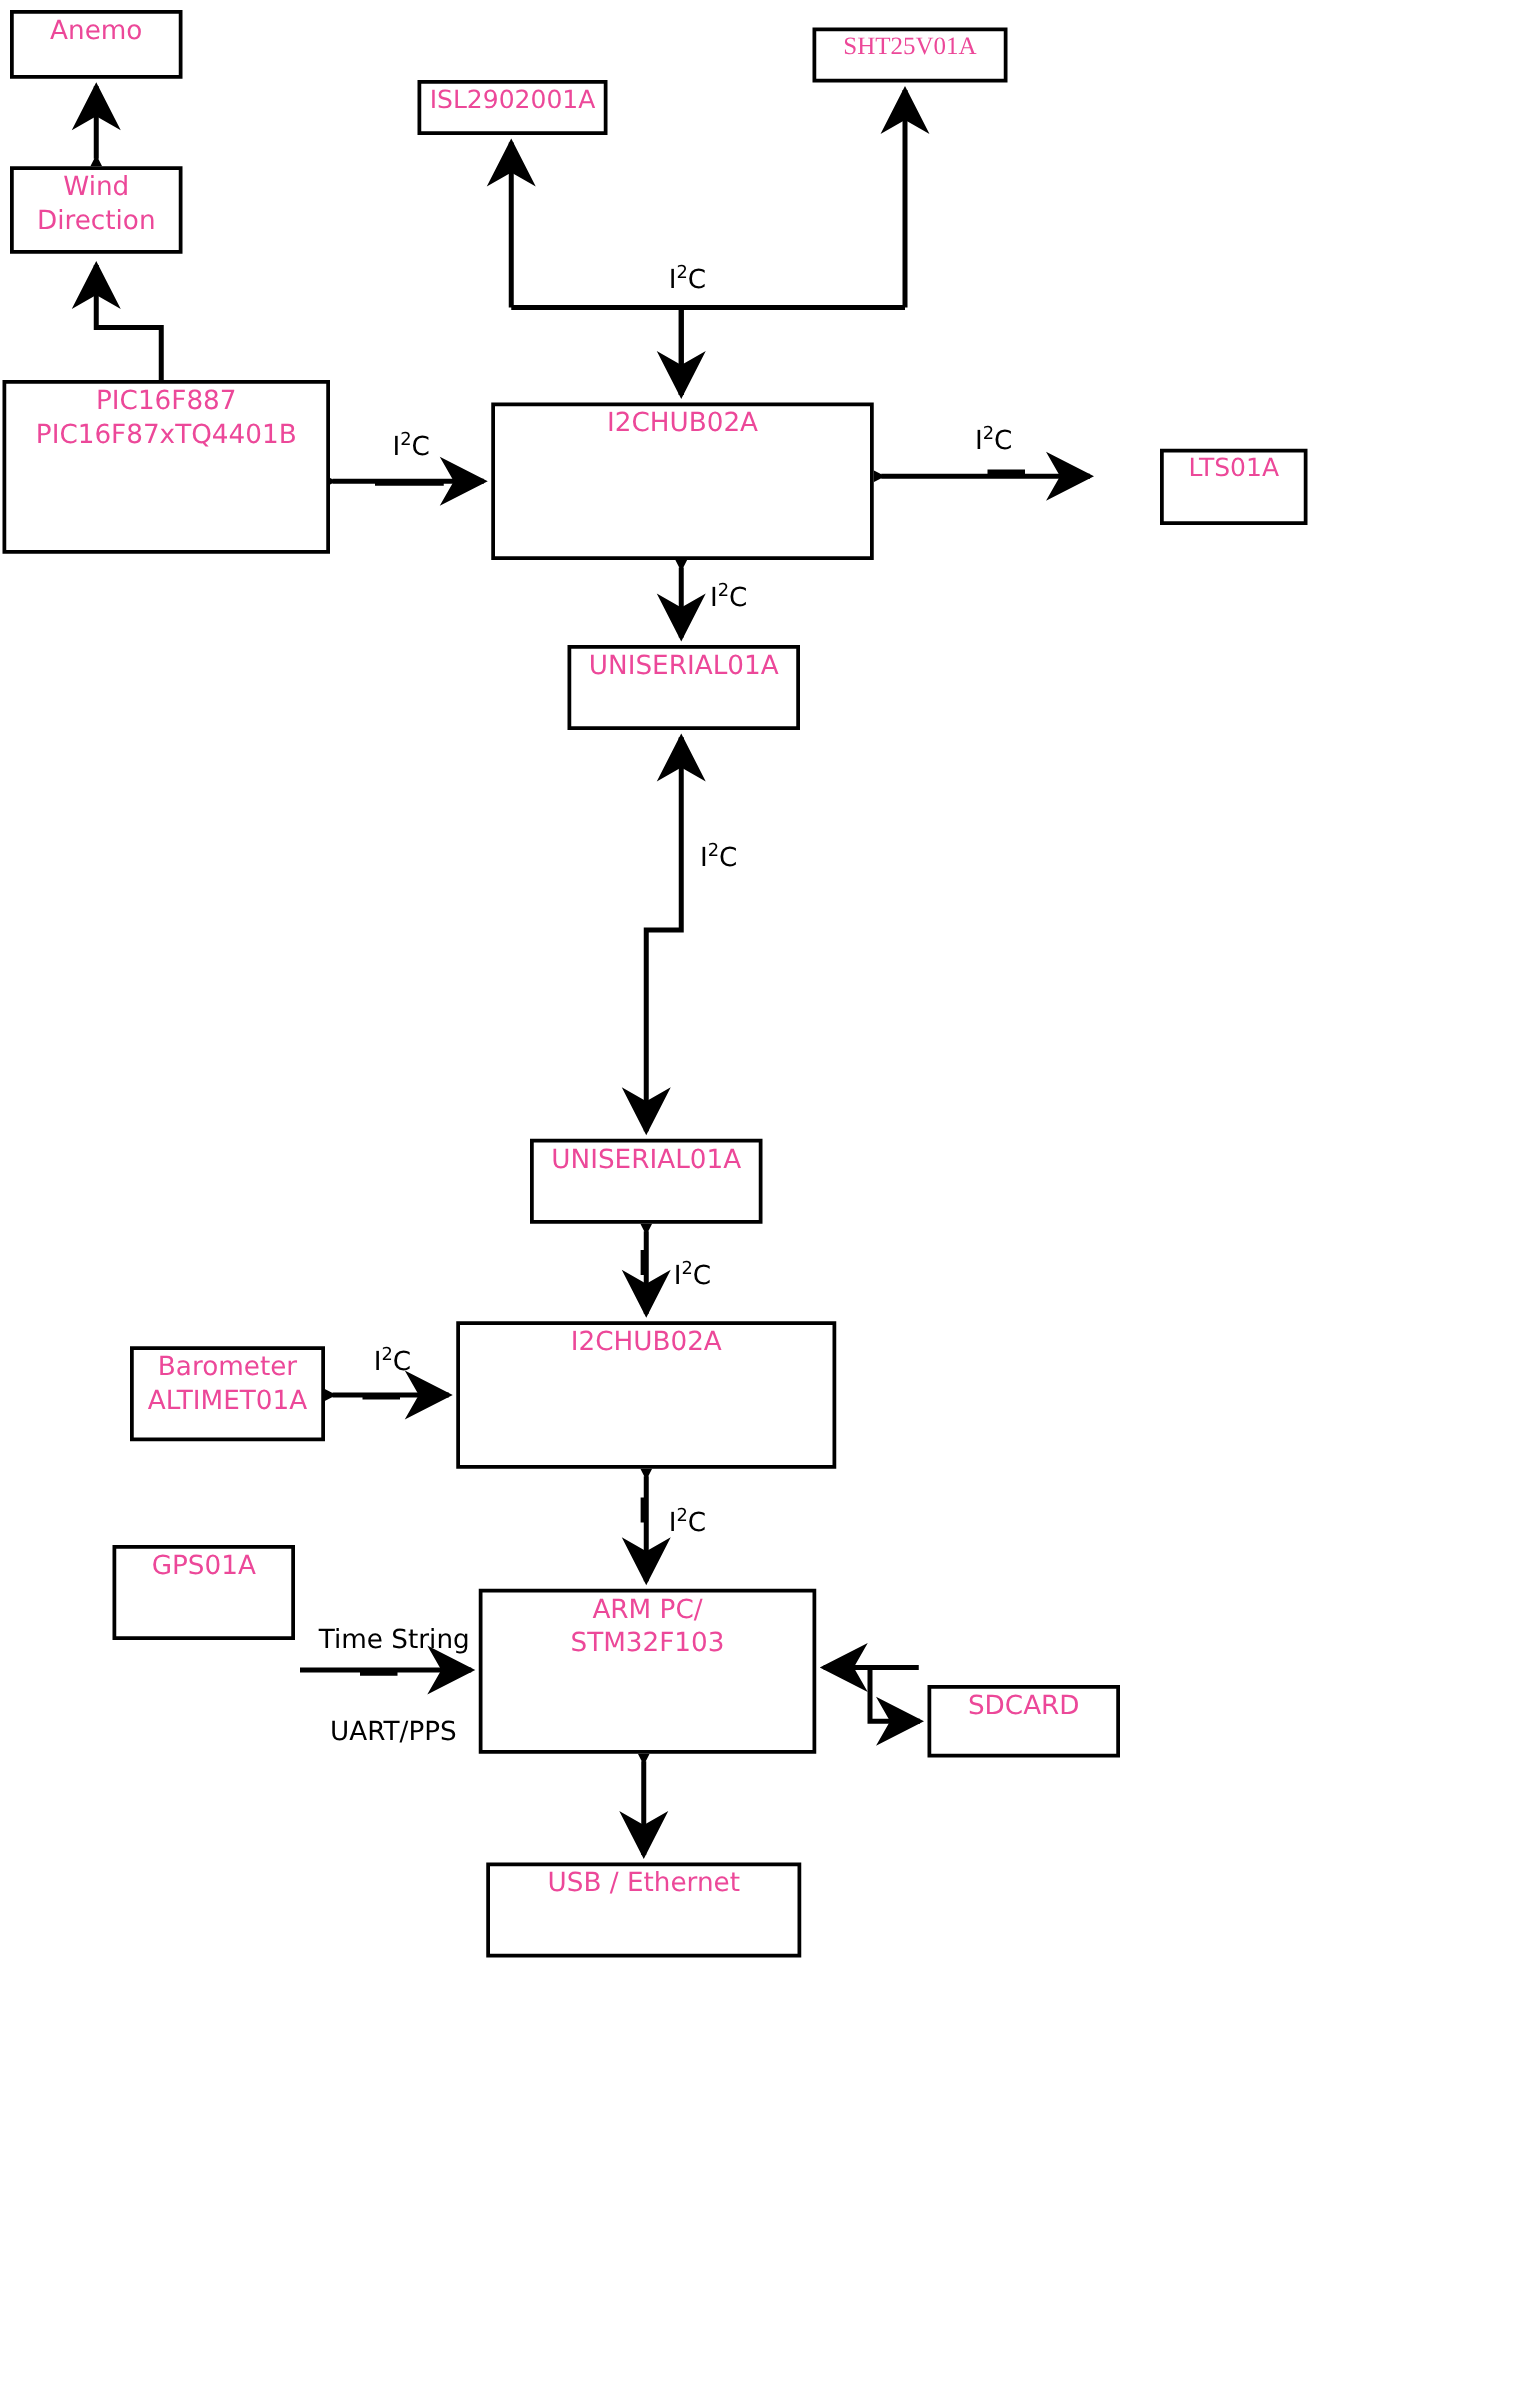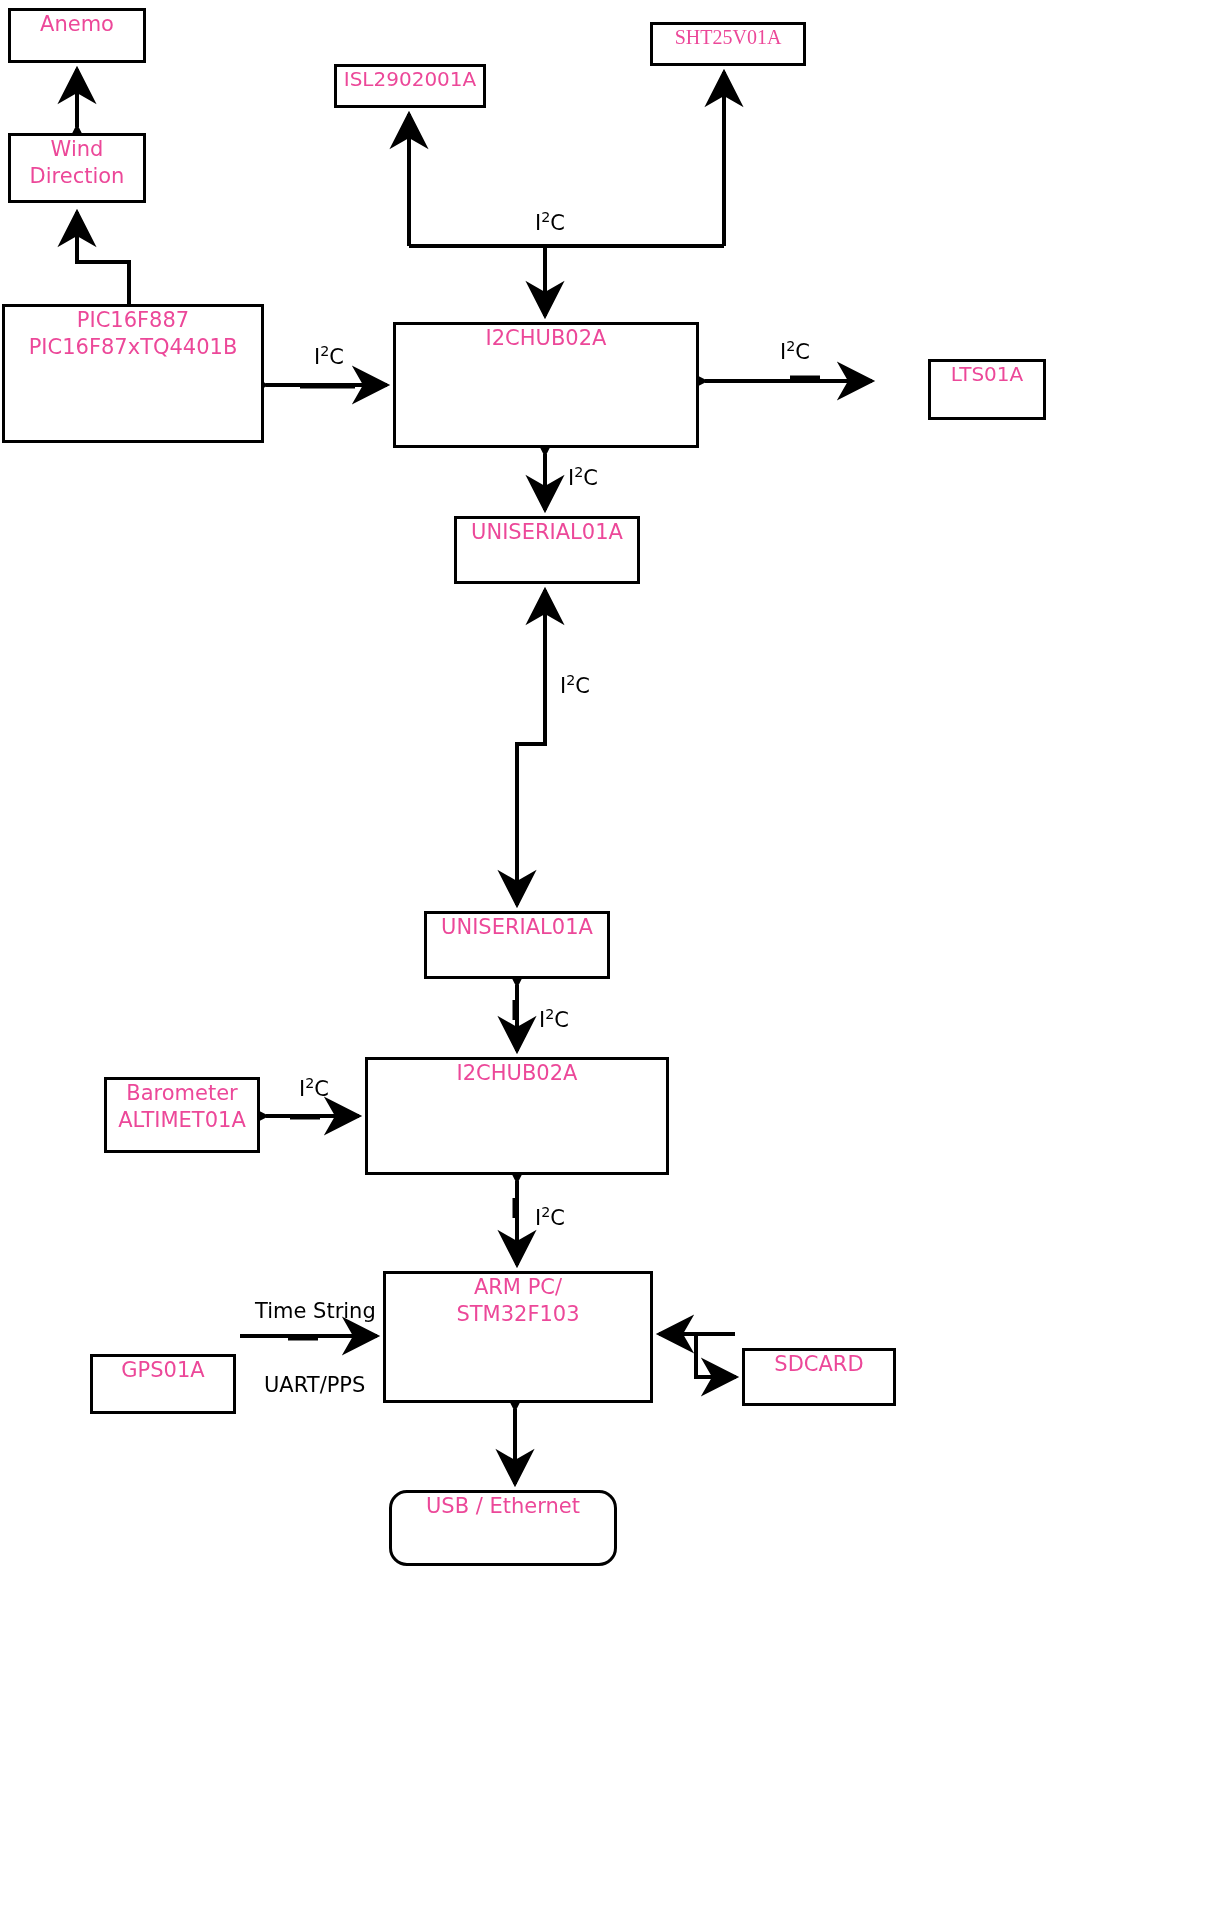--- a/index.html
+++ b/index.html
@@ -152,34 +152,34 @@
 
   <div class="node" style="left:104px; top:1077px; width:156px; height:76px;">
     <span>Barometer
 ALTIMET01A</span>
   </div>
 
   <div class="node" style="left:365px; top:1057px; width:304px; height:118px;">
     <span>I2CHUB02A</span>
   </div>
 
-  <div class="node" style="left:90px; top:1354px; width:146px; height:60px;">
+  <div class="node" style="left:90px; top:1236px; width:146px; height:76px;">
     <span>GPS01A</span>
   </div>
 
   <div class="node" style="left:383px; top:1271px; width:270px; height:132px;">
     <span>ARM PC/
 STM32F103</span>
   </div>
 
   <div class="node" style="left:742px; top:1348px; width:154px; height:58px;">
     <span>SDCARD</span>
   </div>
 
-  <div class="node" style="left:389px; top:1490px; width:228px; height:76px;border-radius:18px;">
+  <div class="node" style="left:389px; top:1490px; width:252px; height:76px;">
     <span>USB / Ethernet</span>
   </div>
 
   <div class="edge-label" style="left:535px; top:213px;">
     <span>I</span><sup>2</sup><span>C</span>
   </div>
 
   <div class="edge-label" style="left:314px; top:347px;">
     <span>I</span><sup>2</sup><span>C</span>
   </div>

